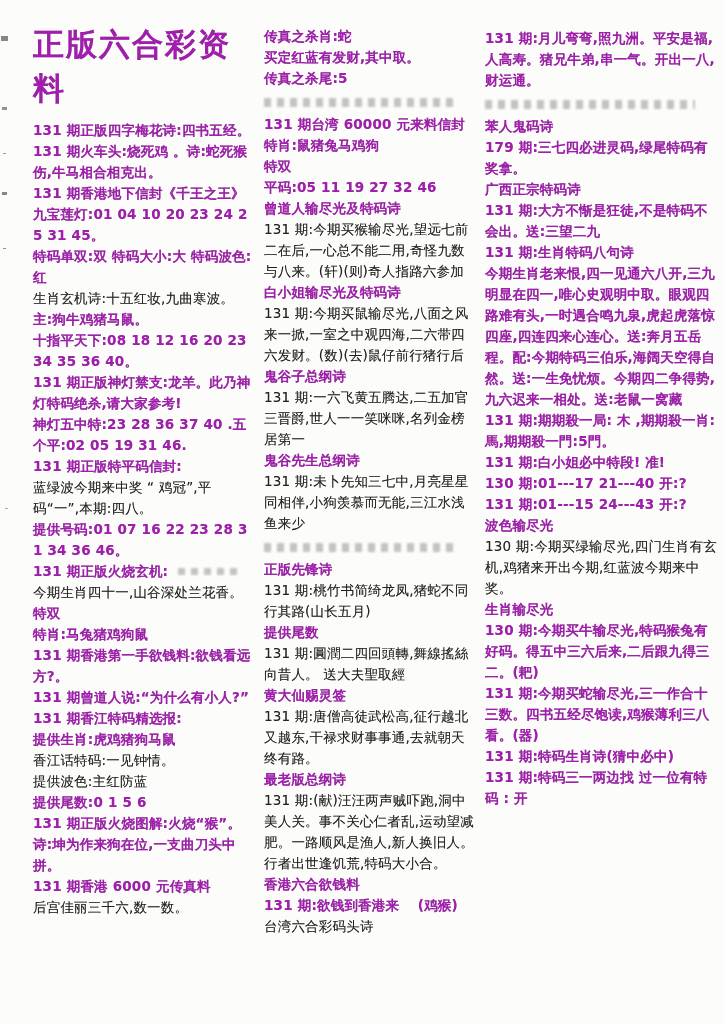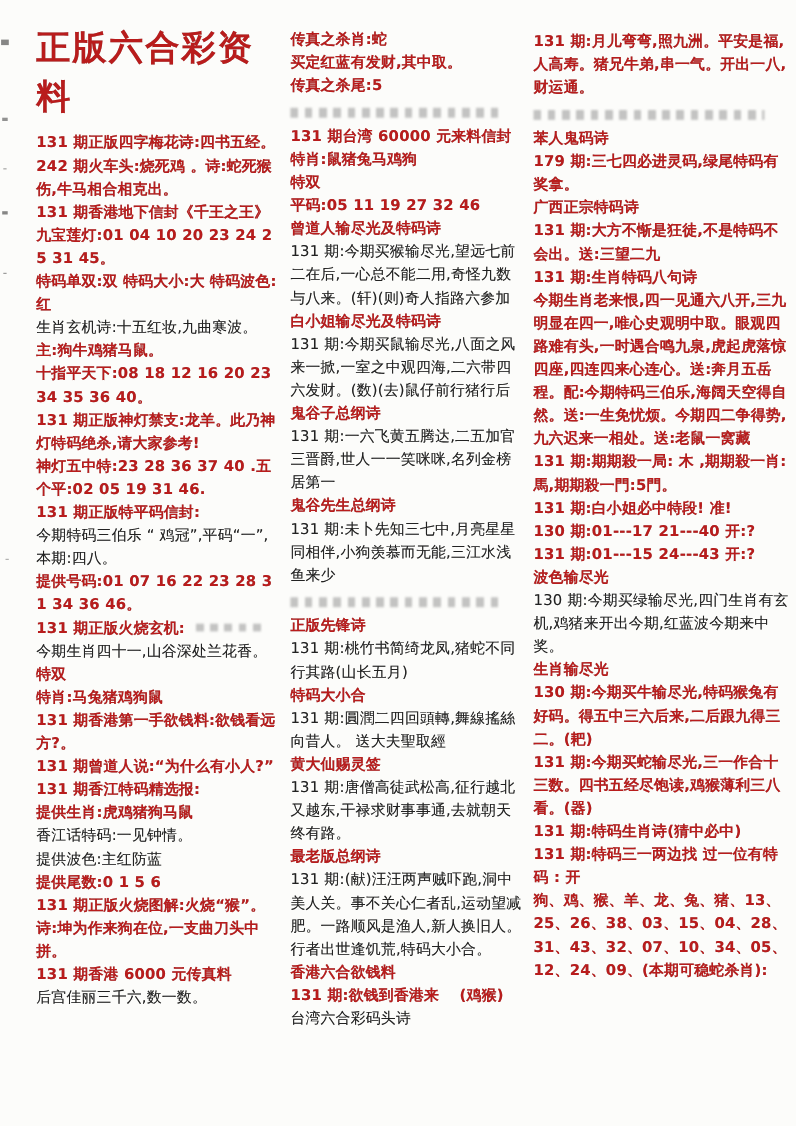--- a/index.html
+++ b/index.html
@@ -23,21 +23,21 @@
   .col-right{width:233px;padding-top:8px;}
   p.line{
     margin:0;
     font-size:13.5px;
     line-height:21px;
     color:#222;
     letter-spacing:0.2px;
     word-break:break-all;
     text-shadow:0 0 0.3px rgba(0,0,0,0.35);
   }
-  p.line.bold{font-weight:700;color:#b91c1c;}
+  p.line.bold{font-weight:700;color:#a21caf;}
   p.line.big{
     font-size:31px;
     line-height:44px;
     letter-spacing:2px;
     margin:2px 0 10px 0;
     font-weight:700;
   }
   .gap{margin-top:17px;}
   .smudge{
     height:9px;
@@ -63,31 +63,31 @@
     filter:blur(0.6px);opacity:0.7;
   }
 </style>
 </head>
 <body>
 
 <div class="sheet">
   <div class="col col-left">
       <p class="line bold big">正版六合彩资料</p>
       <p class="line bold">131 期正版四字梅花诗:四书五经。</p>
-      <p class="line bold">242 期火车头:烧死鸡 。诗:蛇死猴伤,牛马相合相克出。</p>
+      <p class="line bold">131 期火车头:烧死鸡 。诗:蛇死猴伤,牛马相合相克出。</p>
       <p class="line bold gap">131 期香港地下信封《千王之王》</p>
       <p class="line bold">九宝莲灯:01 04 10 20 23 24 25 31 45。</p>
       <p class="line bold">特码单双:双 特码大小:大 特码波色:红</p>
       <p class="line">生肖玄机诗:十五红妆,九曲寒波。</p>
       <p class="line bold">主:狗牛鸡猪马鼠。</p>
       <p class="line bold">十指平天下:08 18 12 16 20 23 34 35 36 40。</p>
       <p class="line bold gap">131 期正版神灯禁支:龙羊。此乃神灯特码绝杀,请大家参考!</p>
       <p class="line bold">神灯五中特:23 28 36 37 40 .五个平:02 05 19 31 46.</p>
       <p class="line bold gap">131 期正版特平码信封:</p>
-      <p class="line">今期特码三伯乐 “ 鸡冠”,平码“一”,本期:四八。</p>
+      <p class="line">蓝绿波今期来中奖 “ 鸡冠”,平码“一”,本期:四八。</p>
       <p class="line bold">提供号码:01 07 16 22 23 28 31 34 36 46。</p>
       <p class="line bold gap">131 期正版火烧玄机:<span class="smudge inline"></span></p>
       <p class="line">今期生肖四十一,山谷深处兰花香。</p>
       <p class="line bold">特双</p>
       <p class="line bold">特肖:马兔猪鸡狗鼠</p>
       <p class="line bold">131 期香港第一手欲钱料:欲钱看远方?。</p>
       <p class="line bold gap">131 期曾道人说:“为什么有小人?”</p>
       <p class="line bold">131 期香江特码精选报:</p>
       <p class="line bold">提供生肖:虎鸡猪狗马鼠</p>
       <p class="line">香江话特码:一见钟情。</p>
@@ -110,21 +110,21 @@
       <p class="line">131 期:今期买猴输尽光,望远七前二在后,一心总不能二用,奇怪九数与八来。(轩)(则)奇人指路六参加</p>
       <p class="line bold gap">白小姐输尽光及特码诗</p>
       <p class="line">131 期:今期买鼠输尽光,八面之风来一掀,一室之中观四海,二六带四六发财。(数)(去)鼠仔前行猪行后</p>
       <p class="line bold gap">鬼谷子总纲诗</p>
       <p class="line">131 期:一六飞黄五腾达,二五加官三晋爵,世人一一笑咪咪,名列金榜居第一</p>
       <p class="line bold">鬼谷先生总纲诗</p>
       <p class="line">131 期:未卜先知三七中,月亮星星同相伴,小狗羡慕而无能,三江水浅鱼来少</p>
       <div class="smudge"></div>
       <p class="line bold">正版先锋诗</p>
       <p class="line">131 期:桃竹书简绮龙凤,猪蛇不同行其路(山长五月)</p>
-      <p class="line bold">特码大小合</p>
+      <p class="line bold">提供尾数</p>
       <p class="line">131 期:圓潤二四回頭轉,舞線搖絲向昔人。 送大夫聖取經</p>
       <p class="line bold gap">黄大仙赐灵签</p>
       <p class="line">131 期:唐僧高徒武松高,征行越北又越东,干禄求财事事通,去就朝天终有路。</p>
       <p class="line bold">最老版总纲诗</p>
       <p class="line">131 期:(献)汪汪两声贼吓跑,洞中美人关。事不关心仁者乱,运动望减肥。一路顺风是渔人,新人换旧人。行者出世逢饥荒,特码大小合。</p>
       <p class="line bold gap">香港六合欲钱料</p>
       <p class="line bold">131 期:欲钱到香港来　 (鸡猴)</p>
       <p class="line">台湾六合彩码头诗</p>
     </div>
   <div class="col col-right">
@@ -140,15 +140,14 @@
       <p class="line bold">131 期:白小姐必中特段! 准!</p>
       <p class="line bold">130 期:01---17 21---40 开:?</p>
       <p class="line bold">131 期:01---15 24---43 开:?</p>
       <p class="line bold gap">波色输尽光</p>
       <p class="line">130 期:今期买绿输尽光,四门生肖有玄机,鸡猪来开出今期,红蓝波今期来中奖。</p>
       <p class="line bold gap">生肖输尽光</p>
       <p class="line bold">130 期:今期买牛输尽光,特码猴兔有好码。得五中三六后来,二后跟九得三二。(耙)</p>
       <p class="line bold">131 期:今期买蛇输尽光,三一作合十三数。四书五经尽饱读,鸡猴薄利三八看。(器)</p>
       <p class="line bold gap">131 期:特码生肖诗(猜中必中)</p>
       <p class="line bold">131 期:特码三一两边找  过一位有特码 : 开</p>
-      <p class="line bold">狗、鸡、猴、羊、龙、兔、猪、13、25、26、38、03、15、04、28、31、43、32、07、10、34、05、12、24、09、(本期可稳蛇杀肖):</p>
     </div>
 </div>
 
 </body></html>

